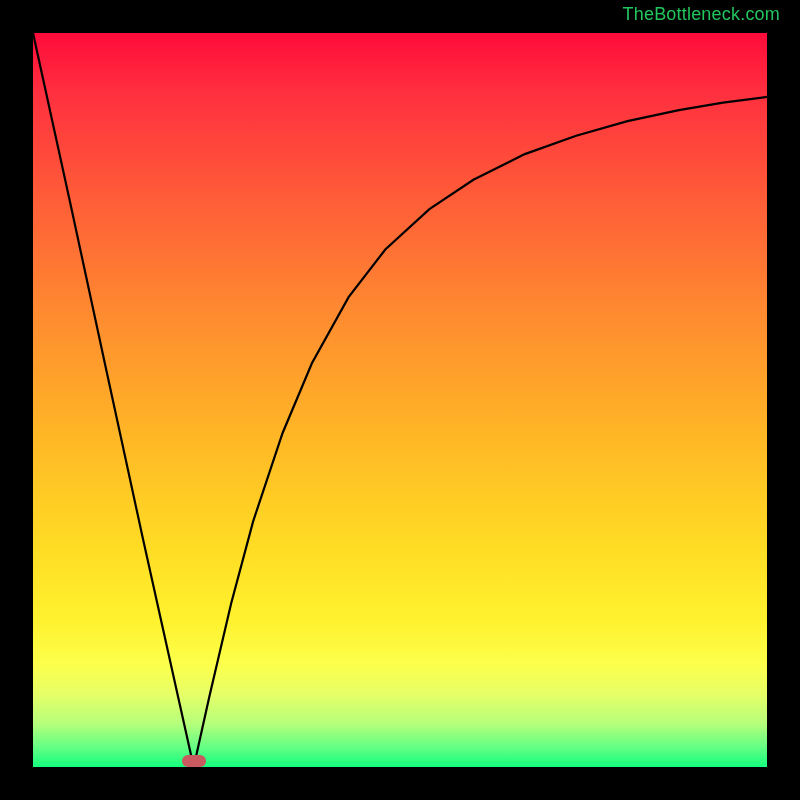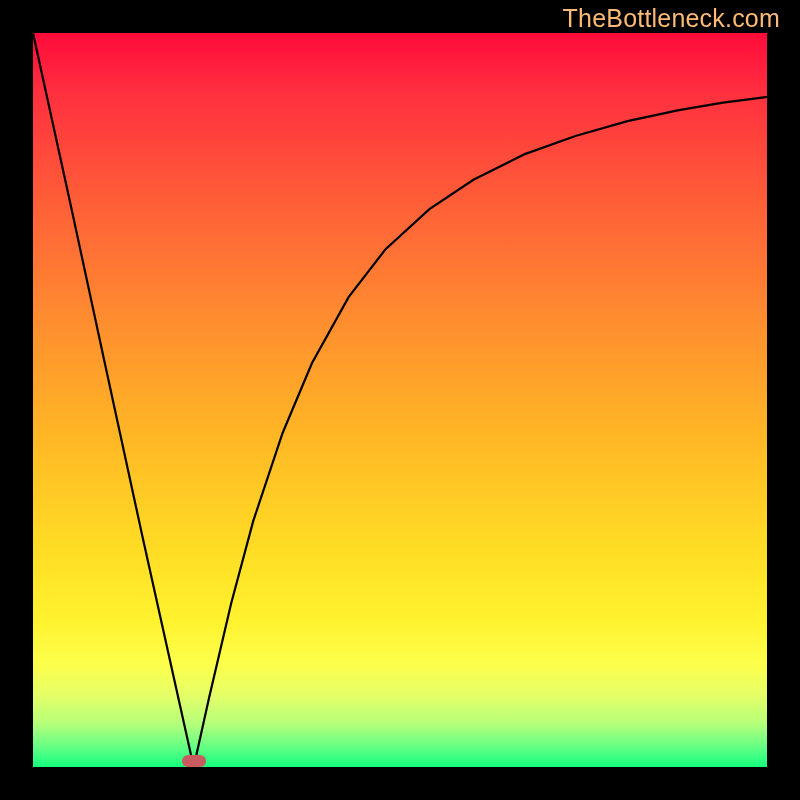--- a/index.html
+++ b/index.html
@@ -51,22 +51,22 @@
     width: 24px;
     height: 12px;
     border-radius: 6px;
     background: #c95a5f;
     transform: translate(-50%, -50%);
   }
   .watermark {
     position: absolute;
     top: 4px;
     right: 20px;
-    color: #fdba74;
-    font-size: 25px;
+    color: #22c55e;
+    font-size: 18px;
     font-weight: 500;
     letter-spacing: 0.2px;
     pointer-events: none;
   }
 </style>
 </head>
 <body>
 
 <div class="frame">
   <div class="watermark">TheBottleneck.com</div>

